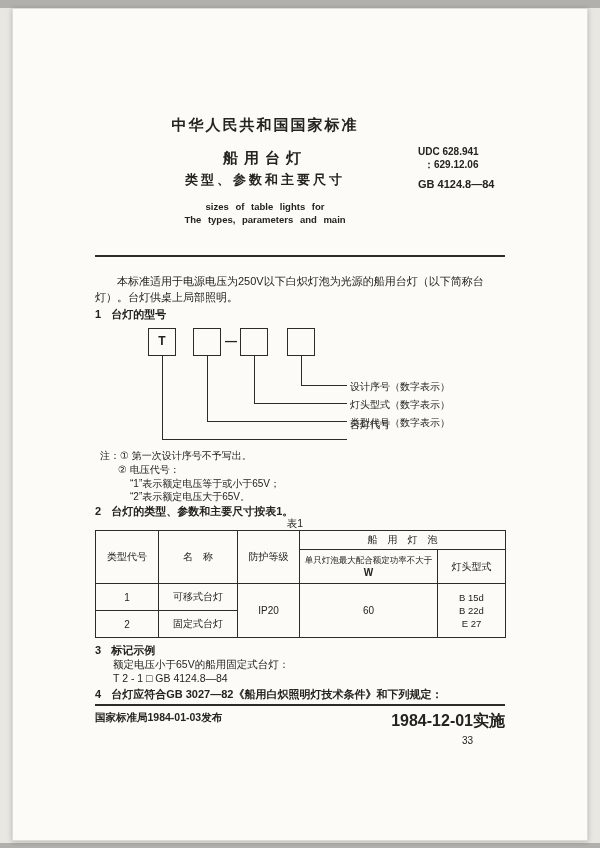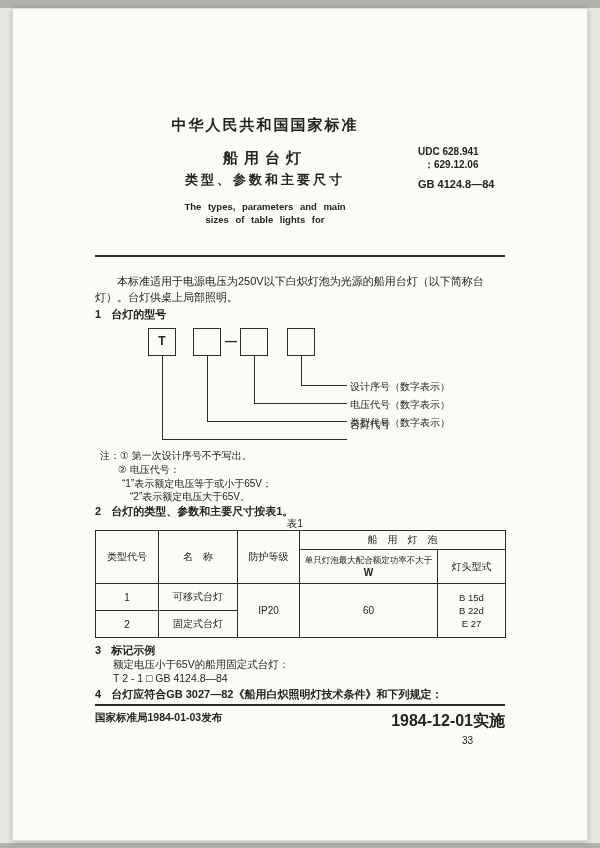--- a/index.html
+++ b/index.html
@@ -48,22 +48,22 @@
 <div class="band" style="top:843px; height:5px;"></div>
 
 <div class="page"></div>
 
 <div class="abs ctr bold nw" style="left:95px; top:116px; width:340px; font-size:15px; letter-spacing:2px;">中华人民共和国国家标准</div>
 
 <div class="abs ctr bold nw" style="left:95px; top:149px; width:340px; font-size:15px; letter-spacing:6px;">船用台灯</div>
 <div class="abs ctr bold nw" style="left:95px; top:171px; width:340px; font-size:13px; letter-spacing:3px;">类型、参数和主要尺寸</div>
 
 <div class="abs ctr bold en-title" style="left:95px; top:200px; width:340px; font-size:9.5px; line-height:13px;">
+  <div>sizes of table lights for</div>
   <div>The types, parameters and main</div>
-  <div>sizes of table lights for</div>
 </div>
 
 <div class="abs bold nw" style="left:418px; top:146px; font-size:10px;">UDC 628.941</div>
 <div class="abs bold nw" style="left:424px; top:158px; font-size:10px;">：629.12.06</div>
 <div class="abs bold nw" style="left:418px; top:178px; font-size:11px;">GB 4124.8—84</div>
 
 <div class="rule" style="left:95px; top:255px; width:410px;"></div>
 
 <div class="abs" style="left:95px; top:273px; width:412px; font-size:11px; line-height:16px; text-indent:22px;">本标准适用于电源电压为250V以下白炽灯泡为光源的船用台灯（以下简称台灯）。台灯供桌上局部照明。</div>
 
@@ -79,27 +79,27 @@
 <div class="abs bold nw" style="left:225px; top:334px; font-size:12px;">—</div>
 <div class="mbox" style="left:240px; top:328px;"></div>
 <div class="mbox" style="left:287px; top:328px;"></div>
 
 <div class="conn" style="left:301px; top:356px; width:46px; height:30px;"></div>
 <div class="conn" style="left:254px; top:356px; width:93px; height:48px;"></div>
 <div class="conn" style="left:207px; top:356px; width:140px; height:66px;"></div>
 <div class="conn" style="left:162px; top:356px; width:185px; height:84px;"></div>
 
 <div class="callout" style="left:350px; top:380px;">设计序号（数字表示）</div>
-<div class="callout" style="left:350px; top:398px;">电压代号（数字表示）</div>
+<div class="callout" style="left:350px; top:398px;">灯头型式（数字表示）</div>
 <div class="callout" style="left:350px; top:416px;">类型代号（数字表示）</div>
 <div class="callout" style="left:350px; top:418px;">台灯代号</div>
 
 <div class="note" style="left:100px; top:449px;">注：① 第一次设计序号不予写出。</div>
 <div class="note" style="left:118px; top:463px;">② 电压代号：</div>
-<div class="note" style="left:122px; top:477px;text-align:right;">“1”表示额定电压等于或小于65V；</div>
+<div class="note" style="left:130px; top:477px;text-align:right;">“1”表示额定电压等于或小于65V；</div>
 <div class="note" style="left:130px; top:490px;">“2”表示额定电压大于65V。</div>
 
 <div class="abs nw" style="left:95px; top:504px; font-size:11px; font-weight:bold;">
   <span>2</span>
   <span style="margin-left:7px;">台灯的类型、参数和主要尺寸按表1。</span>
 </div>
 
 <div class="abs ctr nw" style="left:95px; top:517px; width:400px; font-size:10.5px;">表1</div>
 
 <table class="t1 abs" style="left:95px; top:530px;">

